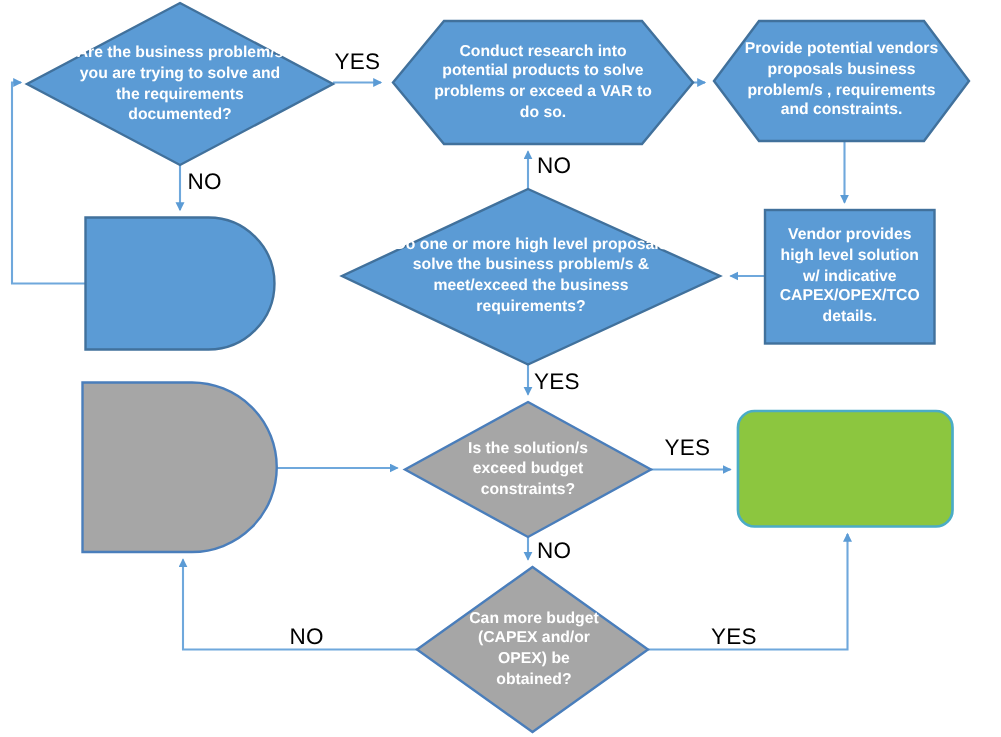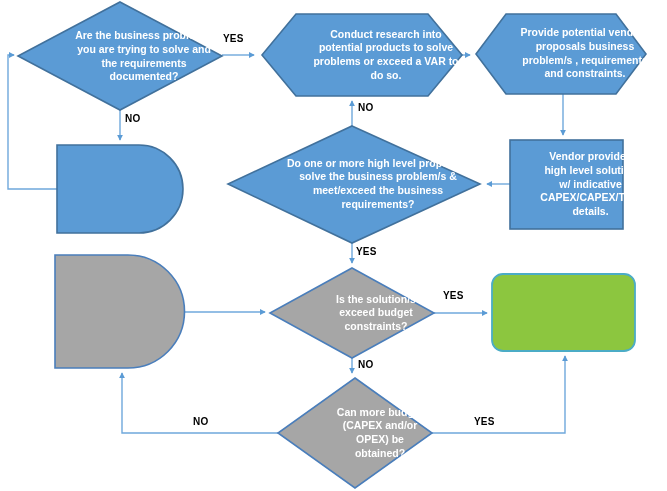--- a/index.html
+++ b/index.html
@@ -13,27 +13,26 @@
   #shapes{position:absolute;left:0;top:0;width:667px;height:491px;}
   .node-text{
     position:absolute;
     display:flex;align-items:center;justify-content:center;
     text-align:center;
     color:#ffffff;
     font-size:10.5px;
     font-weight:700;
     line-height:1.3;
     pointer-events:none;
-    margin-left:24px;
   }
   .edge-label{
     position:absolute;
     color:#000000;
-    font-size:10px;
-    font-weight:700;
+    font-size:15px;
+    font-weight:400;
     letter-spacing:.2px;
   }
 </style>
 </head>
 <body>
 
 <div id="canvas">
 
   <svg id="shapes" width="667" height="491" viewBox="0 0 667 491" xmlns="http://www.w3.org/2000/svg">
     <defs>
@@ -67,21 +66,21 @@
     <path d="M55,255 L128,255 A56.5,56.5 0 0 1 128,368 L55,368 Z" stroke-width="1.6" fill="#A6A6A6" stroke="#4A7EBB"></path>
     <polygon points="352,268 434,313 352,358 270,313" stroke-width="1.6" fill="#A6A6A6" stroke="#4A7EBB"></polygon>
     <rect x="492" y="274" width="143" height="77" rx="11" ry="11" stroke-width="1.8" fill="#8CC63F" stroke="#4BACC6"></rect>
     <polygon points="355,378 432,433 355,488 278,433" stroke-width="1.6" fill="#A6A6A6" stroke="#4A7EBB"></polygon>
   </svg>
 
   <div class="node-text" style="left:50px;top:14px;width:140px;height:85px;">Are the business problem/s you are trying to solve and the requirements documented?</div>
   <div class="node-text" style="left:286px;top:17px;width:152px;height:76px;">Conduct research into potential products to solve problems or exceed a VAR to do so.</div>
   <div class="node-text" style="left:496px;top:17px;width:130px;height:73px;">Provide potential vendors proposals business problem/s , requirements and constraints.</div>
   <div class="node-text" style="left:260px;top:137px;width:188px;height:94px;">Do one or more high level proposals solve the business problem/s &amp; meet/exceed the business requirements?</div>
-  <div class="node-text" style="left:514px;top:144px;width:105px;height:81px;">Vendor provides high level solution w/ indicative CAPEX/CAPEX/TCO details.</div>
+  <div class="node-text" style="left:514px;top:144px;width:105px;height:81px;">Vendor provides high level solution w/ indicative CAPEX/OPEX/TCO details.</div>
   <div class="node-text" style="left:299px;top:281px;width:106px;height:64px;">Is the solution/s exceed budget constraints?</div>
   <div class="node-text" style="left:308px;top:388px;width:96px;height:90px;text-align:center;">Can more budget (CAPEX and/or OPEX) be obtained?</div>
 
   <div class="edge-label" style="left:223px;top:33px;">YES</div>
   <div class="edge-label" style="left:125px;top:113px;">NO</div>
   <div class="edge-label" style="left:358px;top:102px;">NO</div>
   <div class="edge-label" style="left:356px;top:246px;">YES</div>
   <div class="edge-label" style="left:443px;top:290px;">YES</div>
   <div class="edge-label" style="left:358px;top:359px;">NO</div>
   <div class="edge-label" style="left:193px;top:416px;">NO</div>

